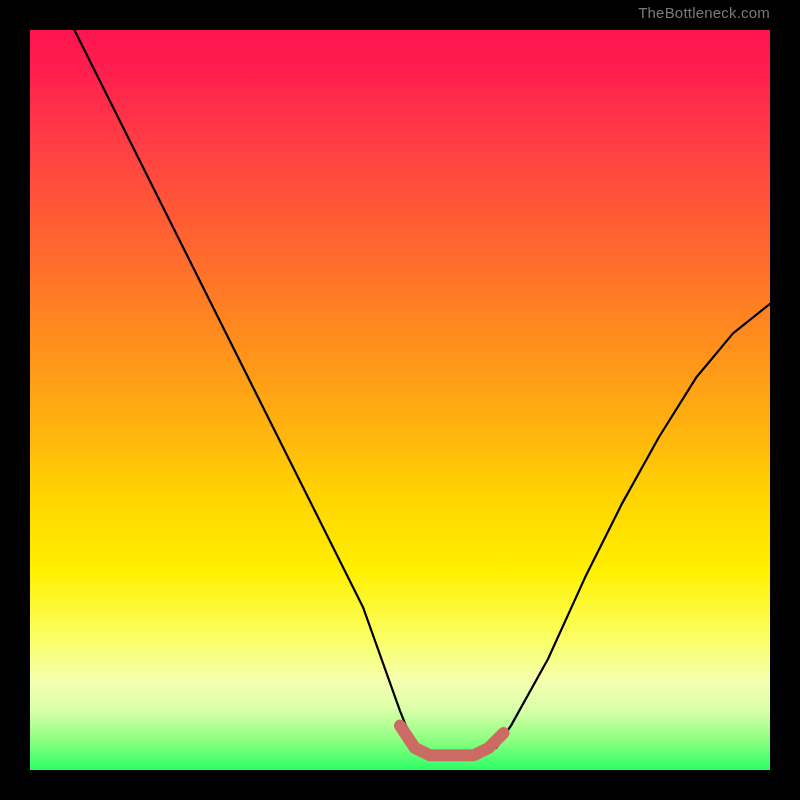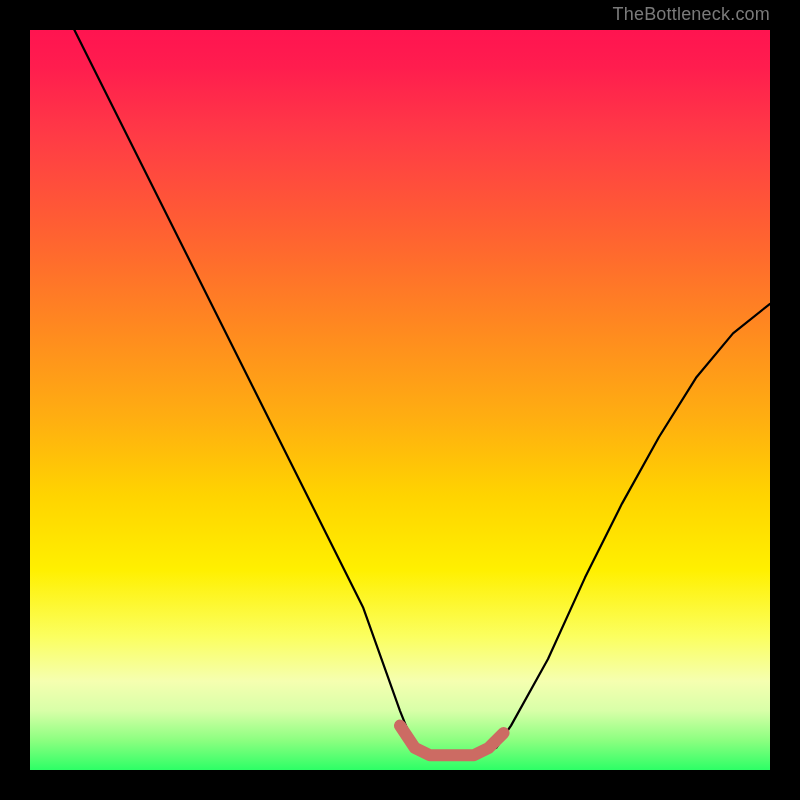--- a/index.html
+++ b/index.html
@@ -41,21 +41,21 @@
       #d8ffa8 92%,
       #8cff80 96%,
       #2dff66 100%
     );
   }
   .watermark {
     position: absolute;
     top: 4px;
     right: 30px;
     color: #7a7a7a;
-    font-size: 18px;
+    font-size: 15px;
     font-weight: 500;
     letter-spacing: 0.2px;
     user-select: none;
   }
   svg.curve {
     position: absolute;
     left: 0;
     top: 0;
     width: 740px;
     height: 740px;

